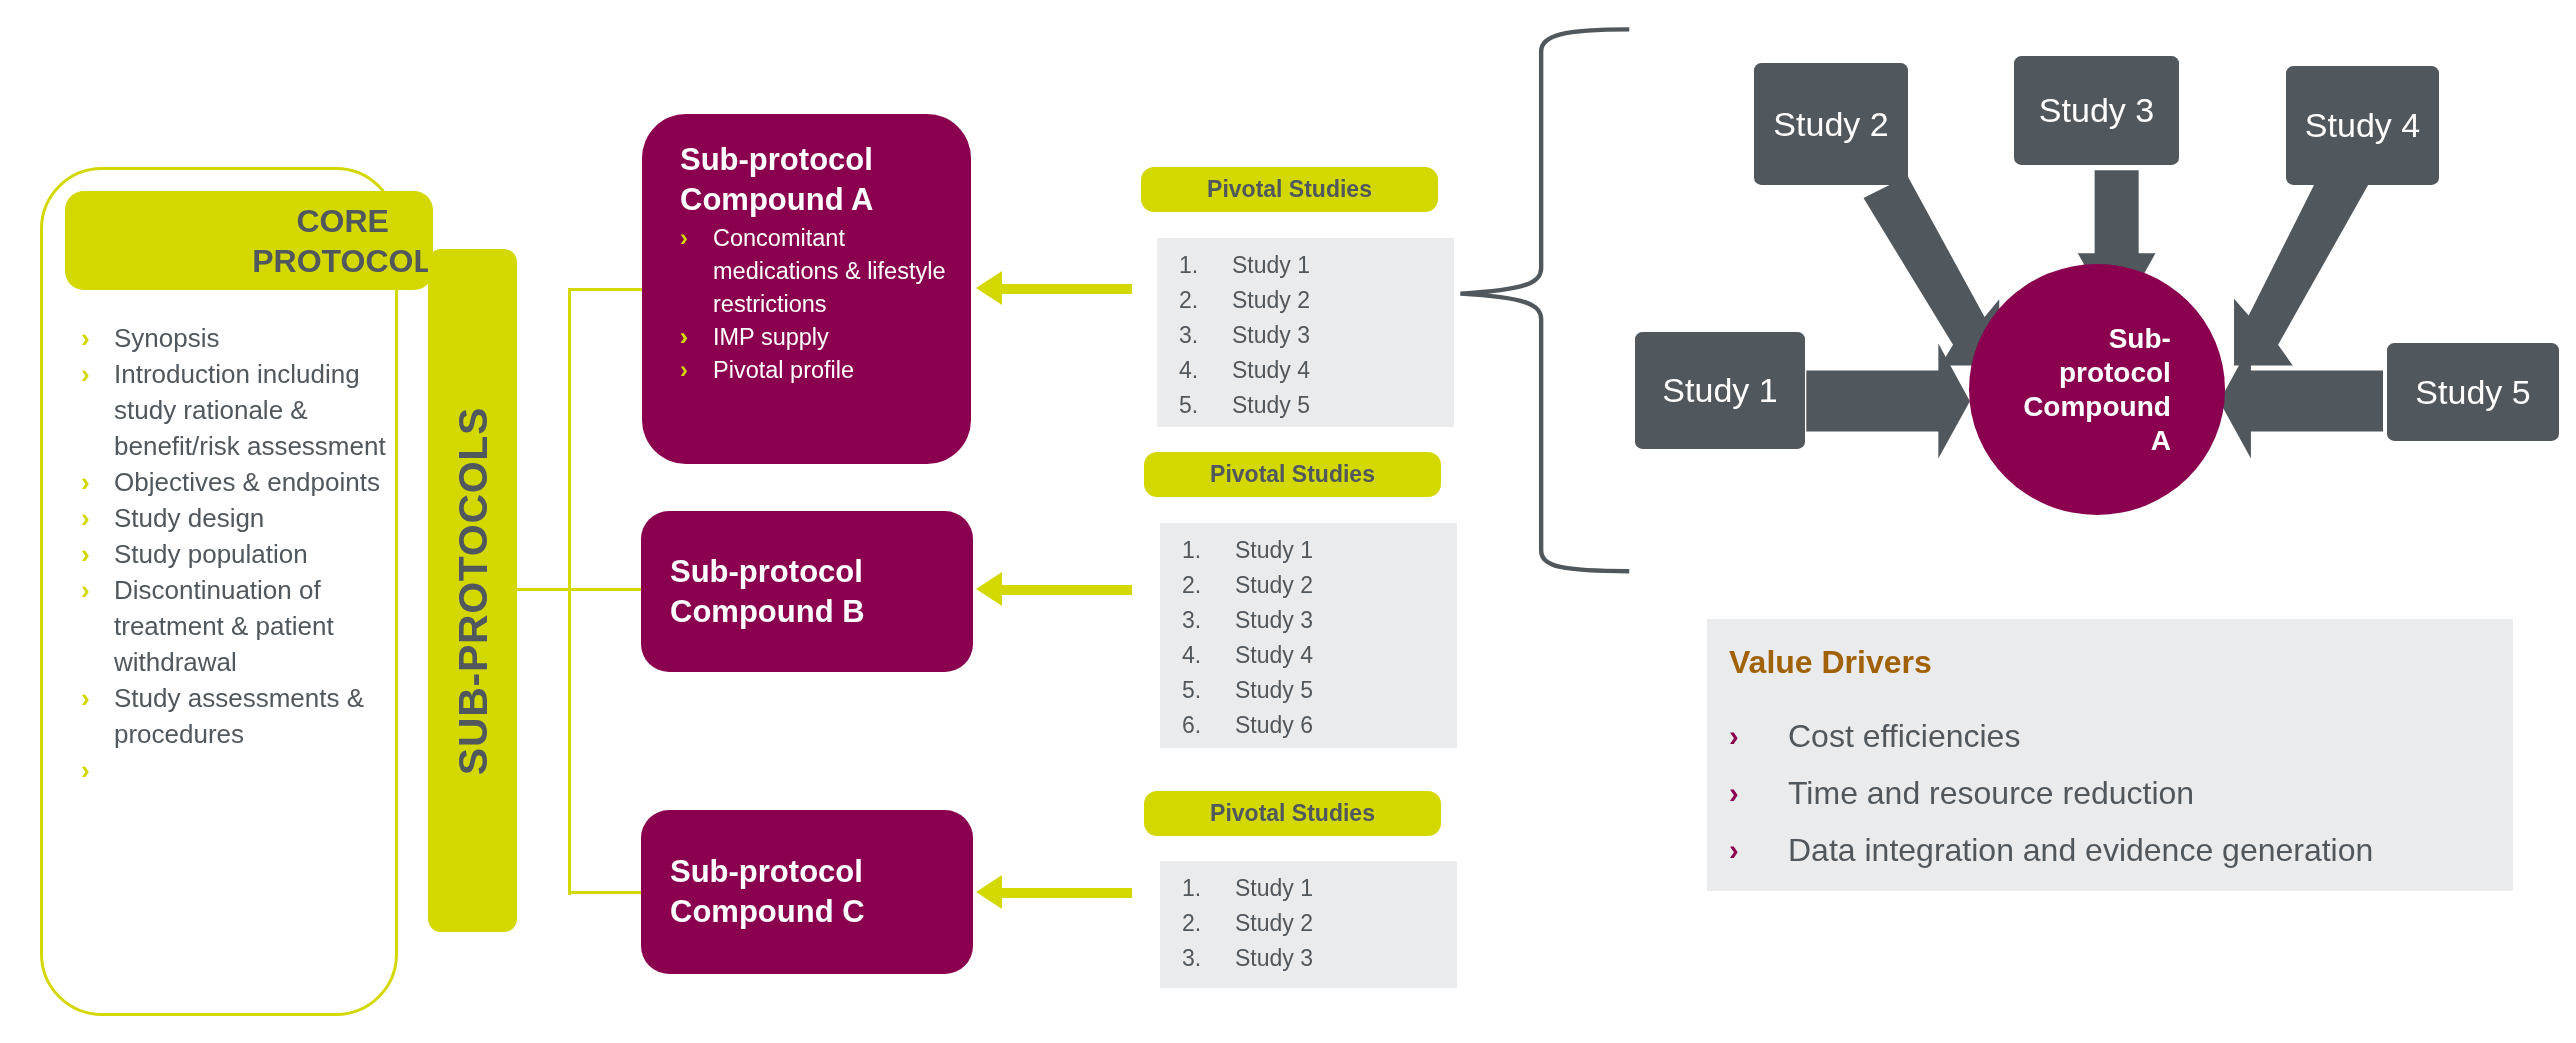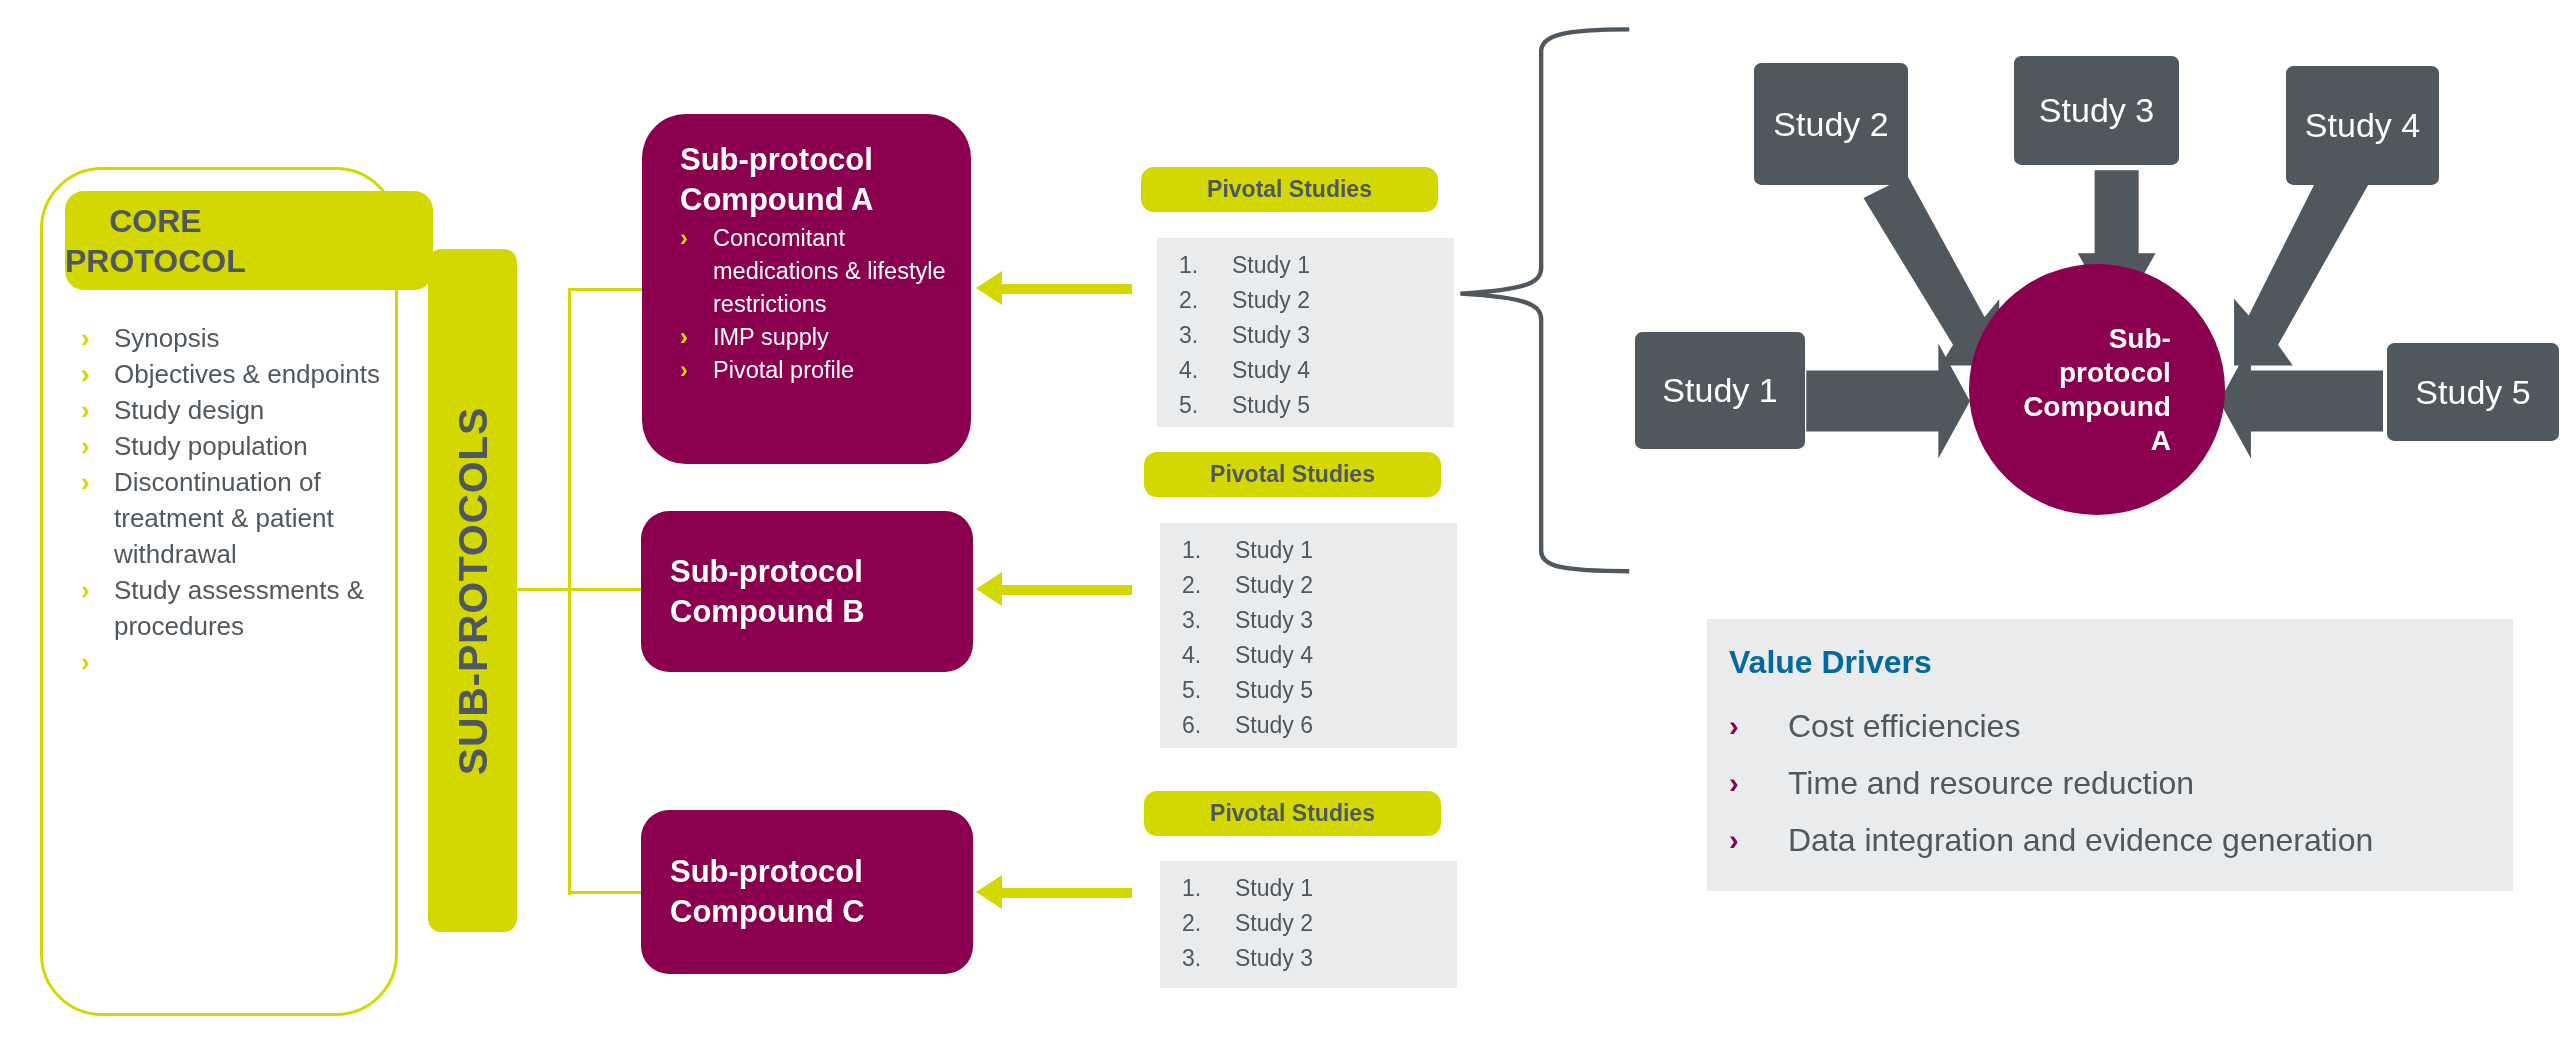--- a/index.html
+++ b/index.html
@@ -3,21 +3,21 @@
 <meta charset="utf-8">
 <style>
   html, body { margin:0; padding:0; background:#ffffff; }
   body { width:2576px; height:1043px; position:relative; overflow:hidden;
          font-family:"Liberation Sans", sans-serif; color:#50575d; }
   .abs { position:absolute; box-sizing:border-box; }
 
   
   #core { left:40px; top:167px; width:358px; height:849px; border:3.7px solid #d3d800; border-radius:62px; }
   #core-header { left:65px; top:191px; width:368px; height:99px; background:#d3d800; border-radius:19px;
-                 display:flex; align-items:center; justify-content:flex-start; text-align:center;
+                 display:flex; align-items:center; justify-content:flex-end; text-align:center;
                  font-weight:bold; font-size:32px; line-height:40px; color:#50575d; }
   #core-list { left:81px; top:320px; width:308px; margin:0; padding:0; list-style:none; }
   #core-list li { position:relative; padding-left:33px; font-size:26px; line-height:36px; color:#50575d; }
   .chev { position:absolute; left:0; top:0; font-weight:bold; }
   .chev-lime { color:#d3d800; }
   .chev-mag { color:#8a004f; }
 
   
   #sp-bar { left:428px; top:249px; width:89px; height:683px; background:#d3d800; border-radius:13.2px; }
   #sp-label { position:absolute; left:50%; top:50%; transform:translate(-50%,-50%) rotate(-90deg);
@@ -53,38 +53,38 @@
 
   
   .study-box { background:#50575d; color:#fff; border-radius:7.3px; display:flex; align-items:center; justify-content:center;
                font-size:34px; }
   #center-circle { left:1969px; top:264px; width:256px; height:251px; border-radius:50%; background:#8a004f; color:#fff;
                    display:flex; align-items:center; justify-content:center; text-align:right; font-weight:bold;
                    font-size:28px; line-height:34px; padding:0 29px; }
 
   
   #vd { left:1707px; top:619px; width:806px; height:272px; background:#eaebec; padding:25px 22px; }
-  #vd-title { font-weight:bold; font-size:32px; color:#0369a1; margin-bottom:17px; }
+  #vd-title { font-weight:bold; font-size:32px; color:#a16207; margin-bottom:27px; }
   #vd-list { margin:0; padding:0; list-style:none; }
   #vd-list li { position:relative; padding-left:59px; font-size:32px; line-height:57px; color:#50575d; }
   #vd-list .chev { font-size:29px; }
 </style>
 </head>
 <body>
 
 <div id="core" class="abs"></div>
 <div id="core-header" class="abs">
   <div>
     <div>CORE</div>
     <div>PROTOCOL</div>
   </div>
 </div>
 <ul id="core-list" class="abs">
   <li><span class="chev chev-lime">›</span><span>Synopsis</span></li>
-  <li><span class="chev chev-lime">›</span></li>
+  <li><span class="chev chev-lime">›</span><span>Introduction including study rationale &amp; benefit/risk assessment</span></li>
   <li><span class="chev chev-lime">›</span><span>Objectives &amp; endpoints</span></li>
   <li><span class="chev chev-lime">›</span><span>Study design</span></li>
   <li><span class="chev chev-lime">›</span><span>Study population</span></li>
   <li><span class="chev chev-lime">›</span><span>Discontinuation of treatment &amp; patient withdrawal</span></li>
   <li><span class="chev chev-lime">›</span><span>Study assessments &amp; procedures</span></li>
   <li><span class="chev chev-lime">›</span></li>
 </ul>
 
 <div id="sp-bar" class="abs">
   <div id="sp-label">SUB-PROTOCOLS</div>

